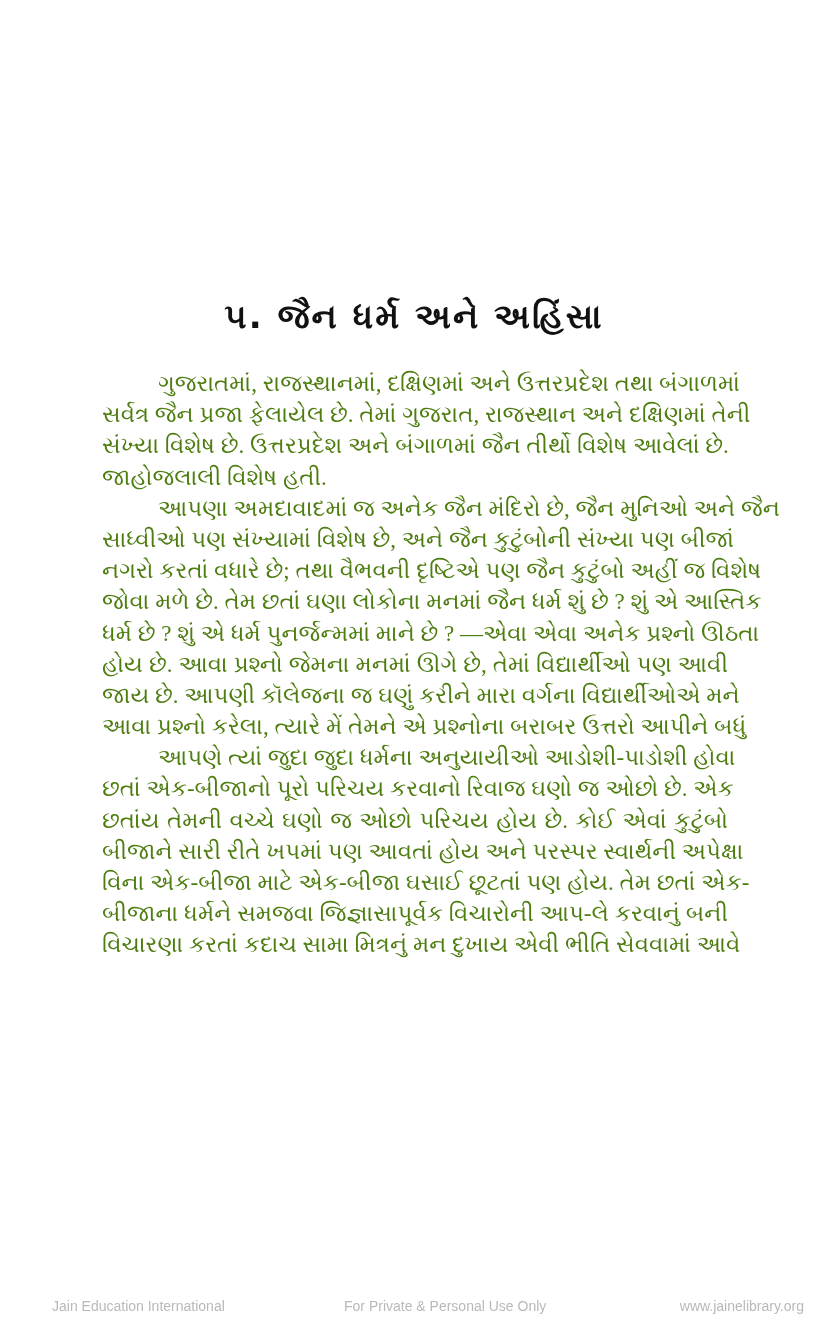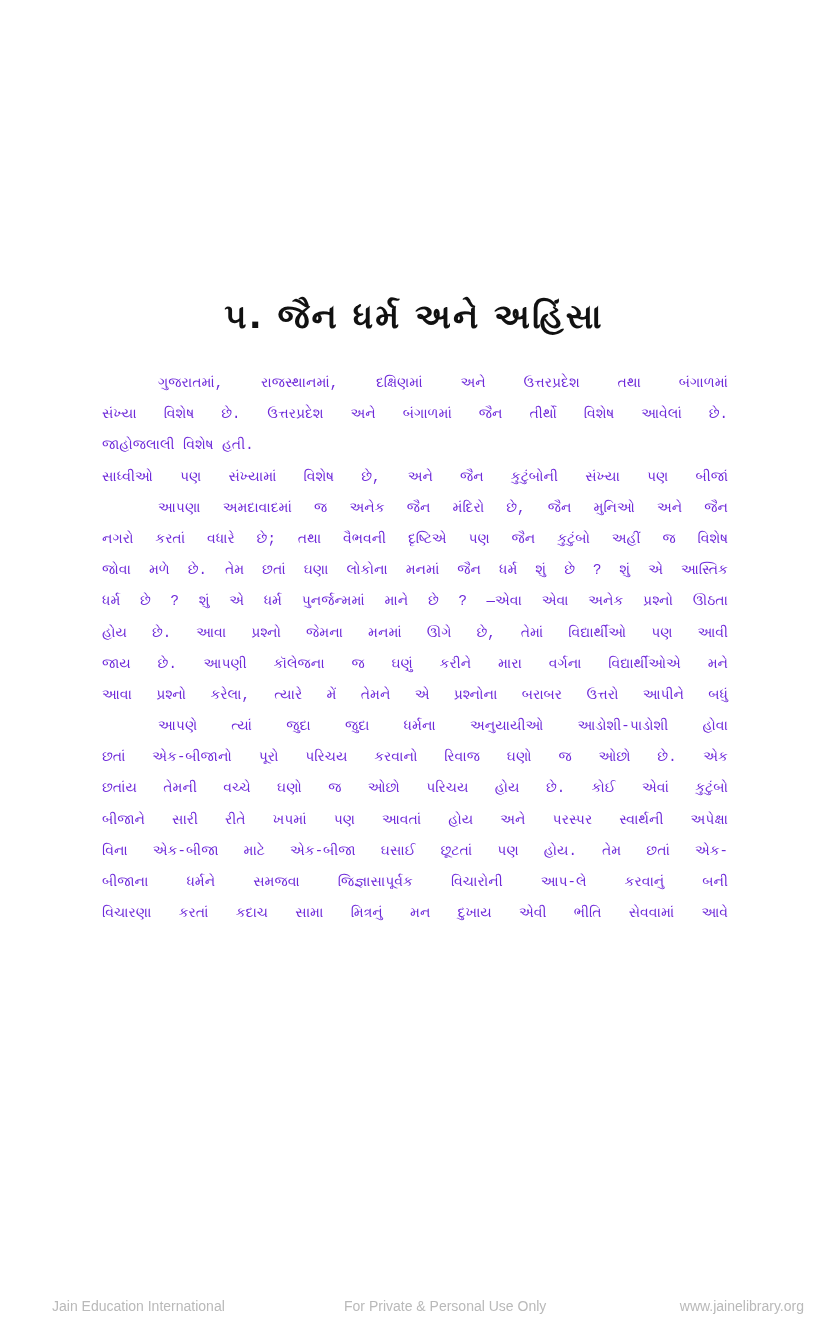--- a/index.html
+++ b/index.html
@@ -1,45 +1,46 @@
 <!DOCTYPE html>
 <html><head>
 <meta charset="utf-8">
 <style>
   html, body { margin:0; padding:0; background:#ffffff; }
   body { width:828px; height:1338px; position:relative; overflow:hidden; color:#111; }
   .page { position:absolute; left:0; top:0; width:828px; height:1338px; background:#fff; }
   .title { position:absolute; left:0; width:828px; top:296px; text-align:center;
     font-family:"DejaVu Sans", sans-serif; font-size:34px; font-weight:bold; letter-spacing:2px; color:#111; }
   .body-text { position:absolute; left:102px; top:368px; width:626px;
-    font-family:Liberation Mono, monospace; font-size:14px; line-height:31.2px; color:#6d28d9; }
+    font-family:Liberation Serif, serif; font-size:23px; line-height:31.2px; color:#4d7c0f; }
   .para { margin:0; text-align:justify; text-align-last:left; }
   .line { display:block; height:31.2px; white-space:nowrap; overflow:visible; text-align:justify; text-align-last:justify; }
   .line.last { text-align-last:left; }
   .line.indent { padding-left:56px; }
   .footer { position:absolute; top:1298px; left:16px; width:828px; height:20px;
     font-family:"Liberation Sans", sans-serif; font-size:14px; color:#b9b9b9; }
   .footer span { position:absolute; top:0; }
   .f-left { left:36px; } .f-mid { left:328px; } .f-right { right:40px; }
 </style>
 </head>
 <body>
 
 <div class="page">
   <div class="title">૫. જૈન ધર્મ અને અહિંસા</div>
 
   <div class="body-text">
     <div class="para">
       <span class="line indent">ગુજરાતમાં, રાજસ્થાનમાં, દક્ષિણમાં અને ઉત્તરપ્રદેશ તથા બંગાળમાં</span>
+      <span class="line">સર્વત્ર જૈન પ્રજા ફેલાયેલ છે. તેમાં ગુજરાત, રાજસ્થાન અને દક્ષિણમાં તેની</span>
       <span class="line">સંખ્યા વિશેષ છે. ઉત્તરપ્રદેશ અને બંગાળમાં જૈન તીર્થો વિશેષ આવેલાં છે.</span>
       <span class="line last">જાહોજલાલી વિશેષ હતી.</span>
     </div>
     <div class="para">
+      <span class="line indent">આપણા અમદાવાદમાં જ અનેક જૈન મંદિરો છે, જૈન મુનિઓ અને જૈન</span>
       <span class="line">સાધ્વીઓ પણ સંખ્યામાં વિશેષ છે, અને જૈન કુટુંબોની સંખ્યા પણ બીજાં</span>
-      <span class="line indent">આપણા અમદાવાદમાં જ અનેક જૈન મંદિરો છે, જૈન મુનિઓ અને જૈન</span>
       <span class="line">નગરો કરતાં વધારે છે; તથા વૈભવની દૃષ્ટિએ પણ જૈન કુટુંબો અહીં જ વિશેષ</span>
       <span class="line">જોવા મળે છે. તેમ છતાં ઘણા લોકોના મનમાં જૈન ધર્મ શું છે ? શું એ આસ્તિક</span>
       <span class="line">ધર્મ છે ? શું એ ધર્મ પુનર્જન્મમાં માને છે ? —એવા એવા અનેક પ્રશ્નો ઊઠતા</span>
       <span class="line">હોય છે. આવા પ્રશ્નો જેમના મનમાં ઊગે છે, તેમાં વિદ્યાર્થીઓ પણ આવી</span>
       <span class="line">જાય છે. આપણી કૉલેજના જ ઘણું કરીને મારા વર્ગના વિદ્યાર્થીઓએ મને</span>
       <span class="line">આવા પ્રશ્નો કરેલા, ત્યારે મેં તેમને એ પ્રશ્નોના બરાબર ઉત્તરો આપીને બધું</span>
     </div>
     <div class="para">
       <span class="line indent">આપણે ત્યાં જુદા જુદા ધર્મના અનુયાયીઓ આડોશી-પાડોશી હોવા</span>
       <span class="line">છતાં એક-બીજાનો પૂરો પરિચય કરવાનો રિવાજ ઘણો જ ઓછો છે. એક</span>

